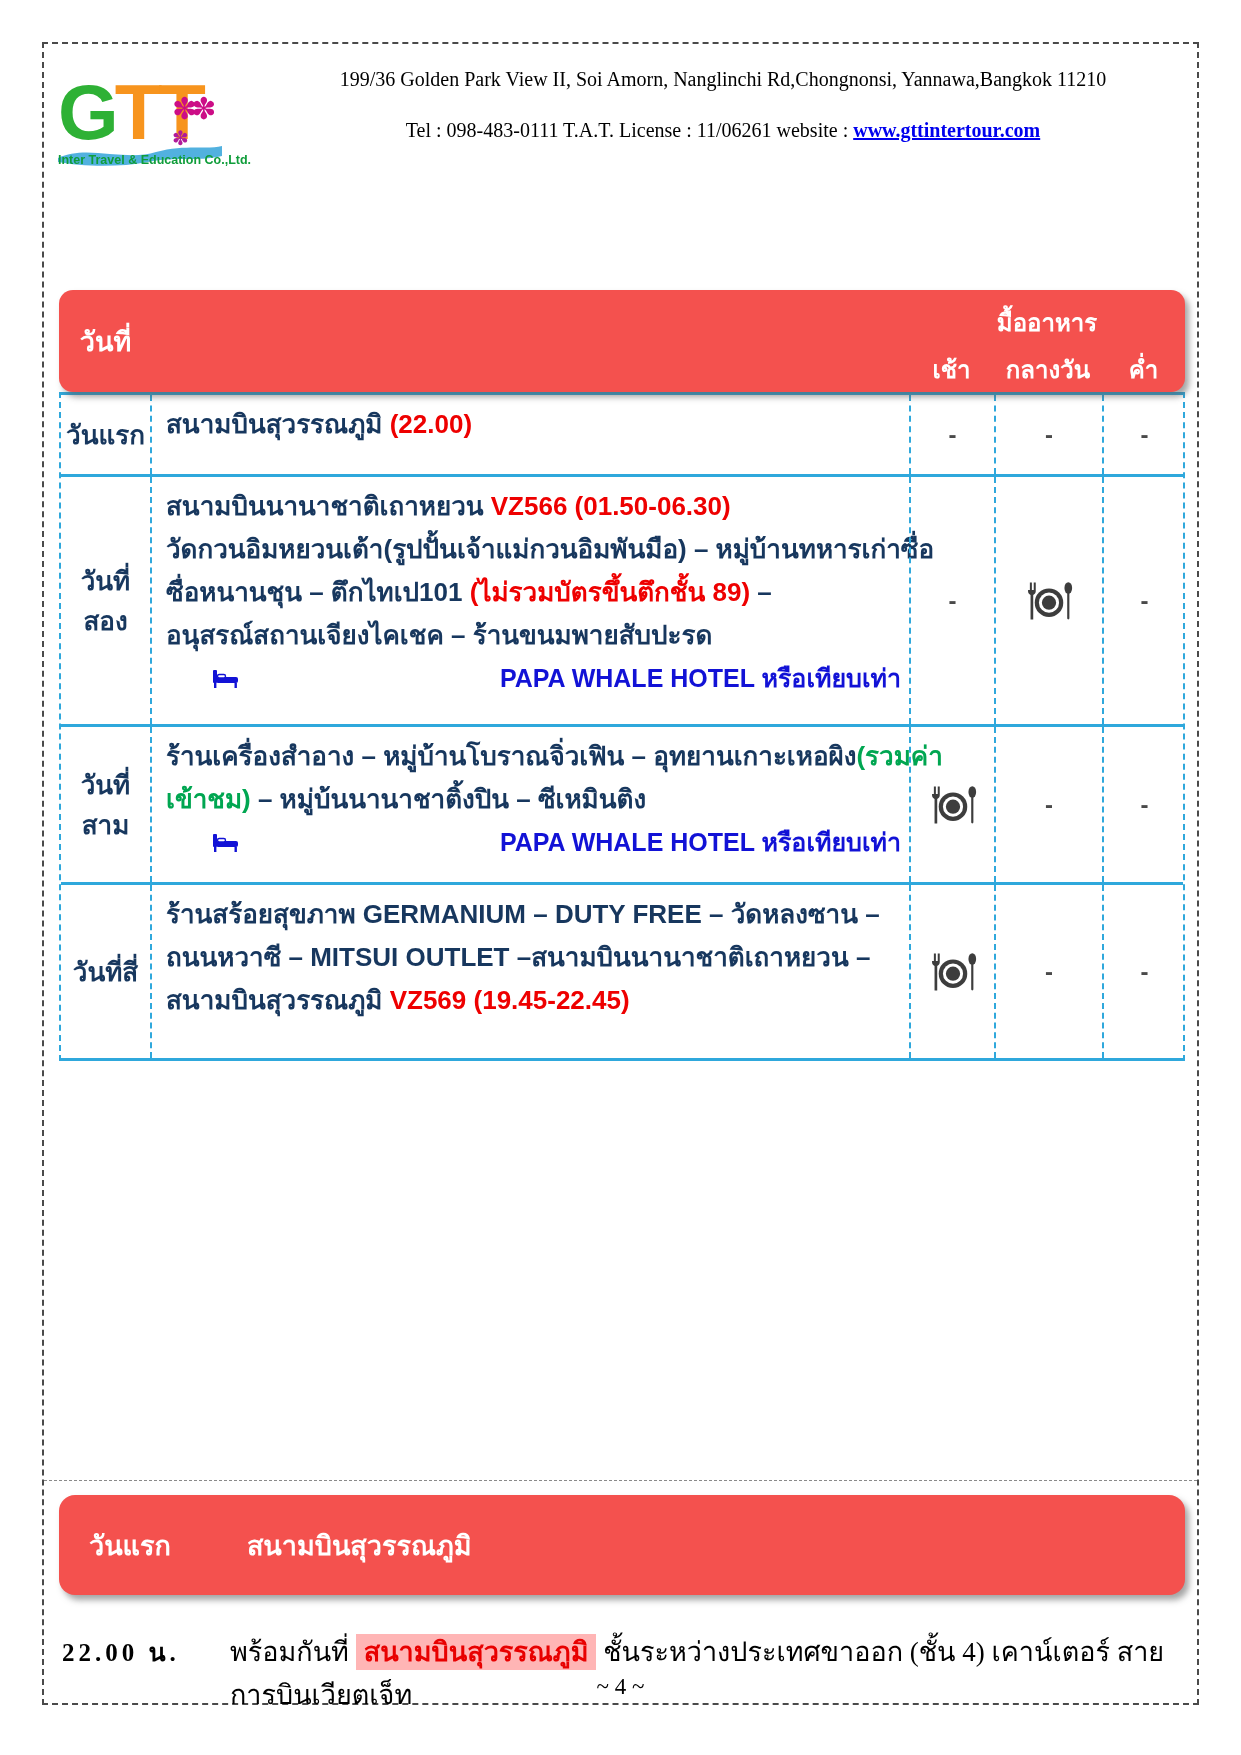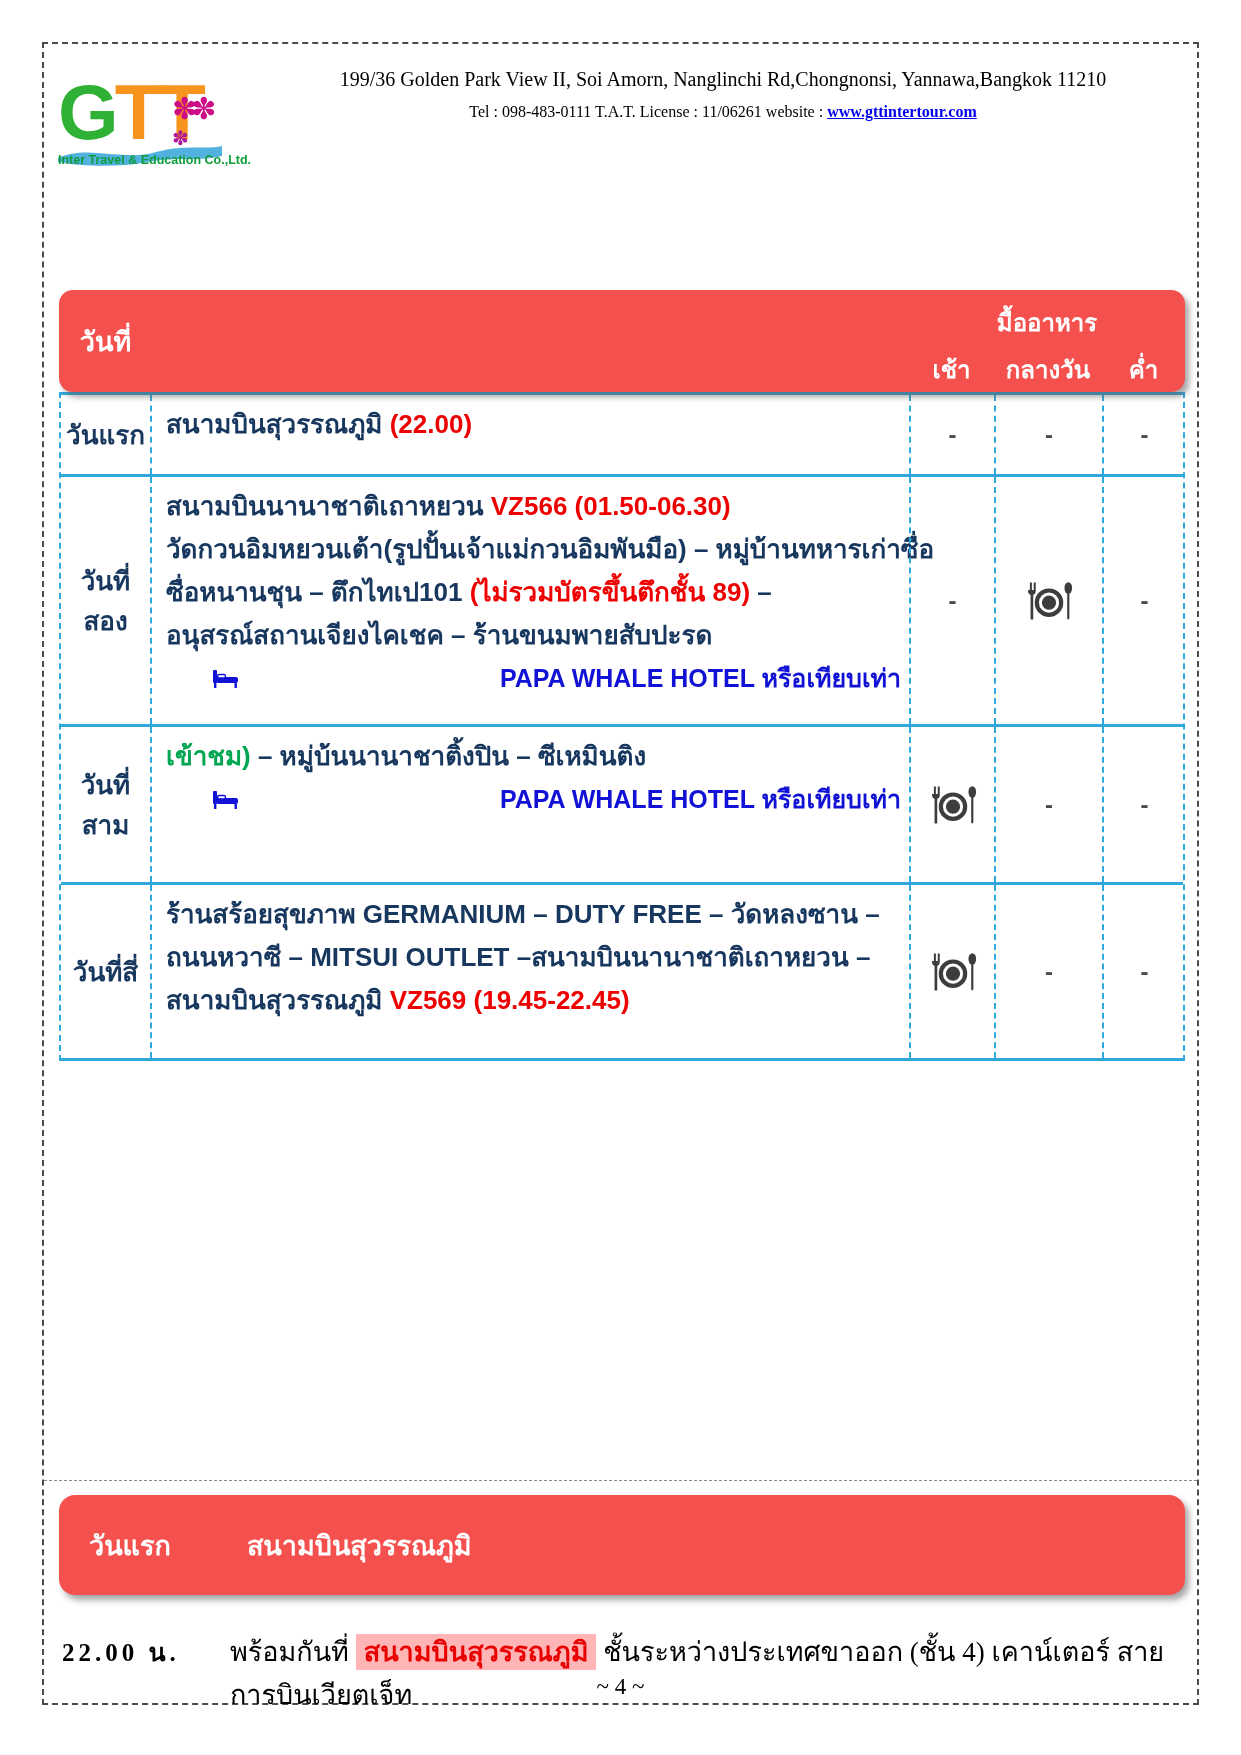--- a/index.html
+++ b/index.html
@@ -16,21 +16,21 @@
   #logo { position:absolute; left:12px; top:14px; width:170px; height:118px; }
   .logo-letters { position:absolute; left:2px; top:2px; font-family:Liberation Sans, sans-serif; font-weight:bold; font-size:78px; line-height:78px; letter-spacing:-4px;margin-top:13px; }
   .logo-g { color:#2eb135; }
   .logo-tt { color:#f7941d; }
   .logo-flowers { position:absolute; left:116px; top:38px; color:#cc0d86; font-size:30px; line-height:26px; letter-spacing:-6px; }
   .logo-flowers .f2 { font-size:20px; color:#b01a9a; }
   .logo-wave { position:absolute; left:0px; top:84px; width:168px; height:26px; }
   .logo-caption { position:absolute; left:2px; top:95px; width:168px; color:#0f9d3a; font-family:"Liberation Sans", sans-serif; font-size:12.5px; font-weight:bold; white-space:nowrap; }
   #head-text { position:absolute; left:215px; right:10px; top:24px; text-align:center; color:#000; }
   #head-address { font-size:20px; }
-  #head-tel { font-size:16px; margin-top:12px; }
+  #head-tel { font-size:20px; margin-top:28px; }
   #website-link { color:#0000ee; font-weight:bold; text-decoration:underline; }
   
   #itab { position:absolute; left:15px; top:246px; width:1126px; font-family:"Liberation Sans", sans-serif; }
   #thead {
     height:102px; background:#f4514e; border-radius:14px; color:#ffffff;
     box-shadow:4px 5px 6px rgba(90,90,90,.55);
     display:grid; grid-template-columns:93px 757px 85px 108px 83px; grid-template-rows:54px 48px;
     position:relative; z-index:2;
   }
   .hc { display:flex; align-items:center; justify-content:center; font-weight:bold; }
@@ -154,20 +154,21 @@
               </svg>
             </div>
             <div class="c-meal">
               <span class="dash">-</span>
             </div>
           </div>
           <div class="t-row">
             <div class="c-day">วันที่
 สาม</div>
             <div class="c-prog">
+              <div class="p-line"><span class="seg-navy">ร้านเครื่องสำอาง – หมู่บ้านโบราณจิ่วเฟิน – อุทยานเกาะเหอผิง</span><span class="seg-green">(รวมค่า</span></div>
               <div class="p-line"><span class="seg-green">เข้าชม)</span><span class="seg-navy"> – หมู่บ้นนานาชาติ้งปิน – ซีเหมินติง</span></div>
               <div class="p-line p-hotel">
                 <svg width="27" height="21" viewBox="0 0 27 21">
                   <g fill="#1212d6">
                     <rect x="1" y="2" width="4" height="13" rx="1"></rect>
                     <rect x="4" y="9" width="22" height="6" rx="2"></rect>
                     <rect x="5.5" y="6.5" width="8" height="3.5" rx="1.7" fill="#ffffff" stroke="#1212d6" stroke-width="1.4"></rect>
                     <rect x="2" y="15" width="2.4" height="5"></rect>
                     <rect x="22.5" y="15" width="2.4" height="5"></rect>
                   </g>

